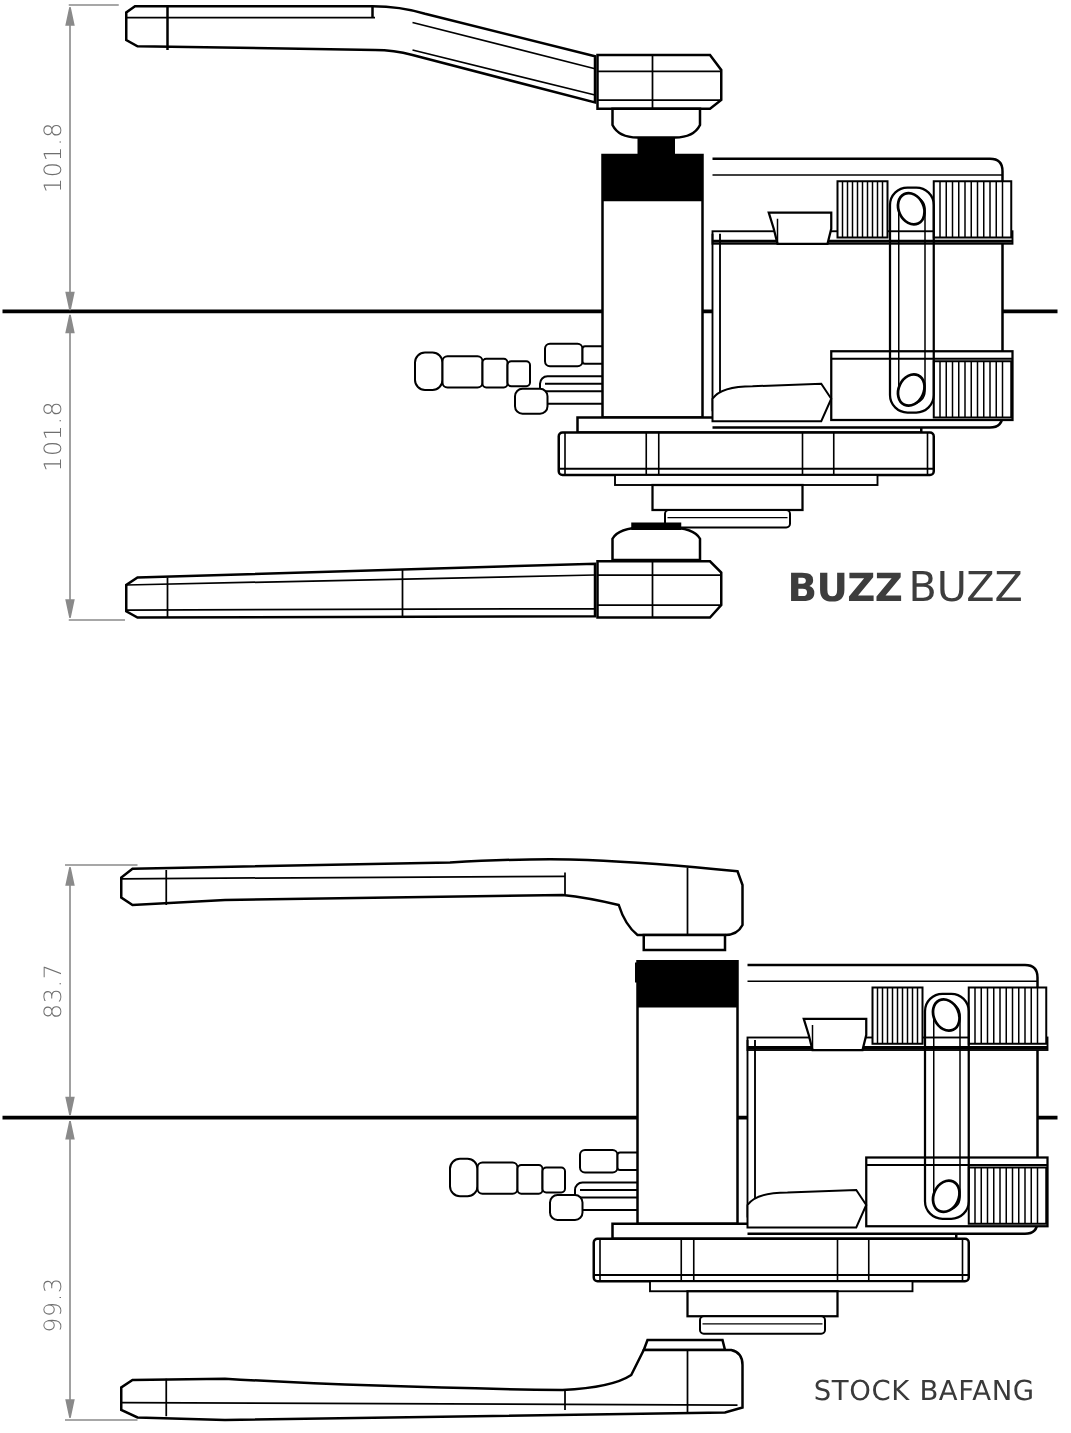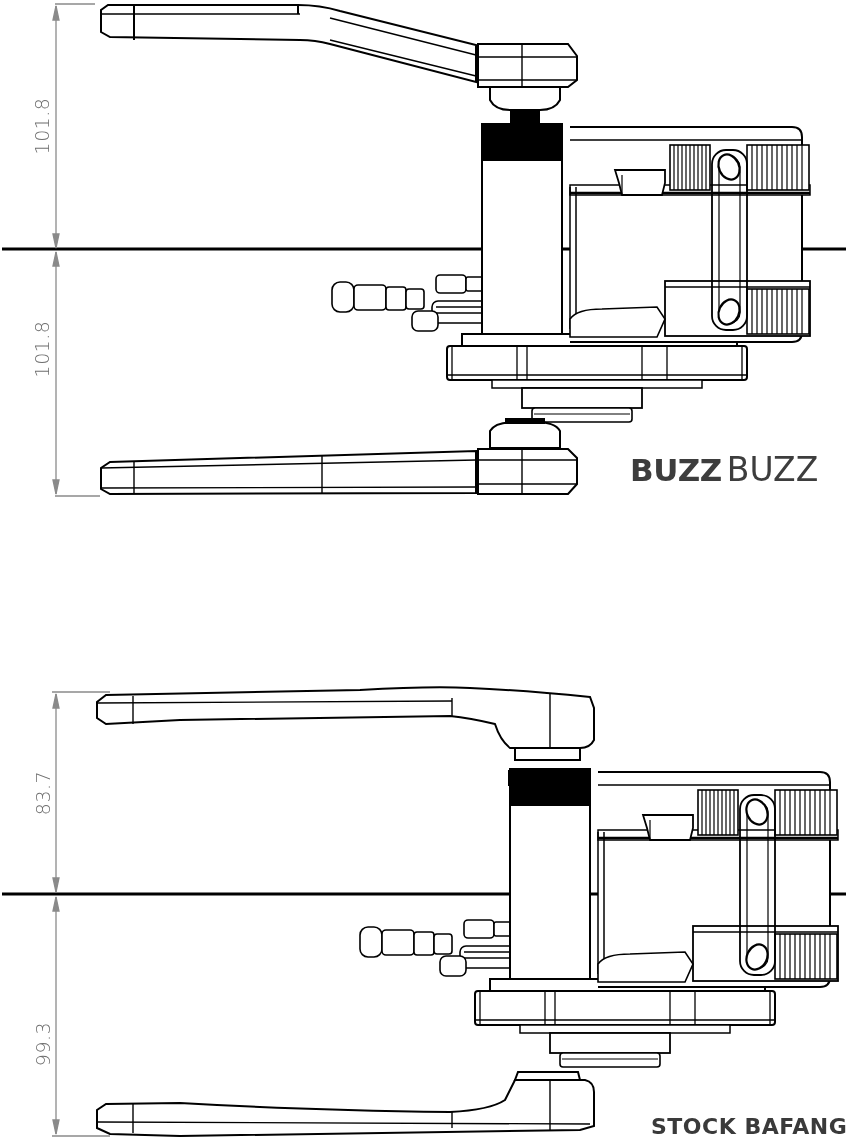--- a/index.html
+++ b/index.html
@@ -2,21 +2,21 @@
 <html><head>
   <meta charset="utf-8">
   <style>
     html, body { margin: 0; padding: 0; background: #ffffff; }
     body { width: 857px; height: 1146px; position: relative; overflow: hidden; font-family: "DejaVu Sans", sans-serif; }
     .drawing { position: absolute; left: 0; top: 0; width: 857px; height: 1146px; }
     .dim-label { position: absolute; font-family: "DejaVu Sans", sans-serif; font-size: 19px; color: #6f6f6f; transform-origin: center center; transform: rotate(-90deg); white-space: nowrap; font-weight: 300; letter-spacing: 0.5px; }
     .brand-label { position: absolute; color: #3d3d3d; white-space: nowrap; }
     .brand-buzz { font-family: "DejaVu Sans", sans-serif; font-weight: bold; font-size: 31px; letter-spacing: -0.5px; }
     .brand-bars { font-family: "DejaVu Sans", sans-serif; font-weight: normal; font-size: 33px; letter-spacing: 0px; }
-    .stock-label { position: absolute; font-family: "DejaVu Sans", sans-serif; font-weight: bold; font-size: 22px; color: #3a3a3a; letter-spacing: 0.5px; white-space: nowrap; margin-top: 13px; }
+    .stock-label { position: absolute; font-family: "DejaVu Sans", sans-serif; font-weight: normal; font-size: 22px; color: #3a3a3a; letter-spacing: 0.5px; white-space: nowrap; }
   </style>
 </head>
 <body>
 
 <svg class="drawing" viewBox="0 0 857 1146" xmlns="http://www.w3.org/2000/svg">
   <defs>
     <marker id="arrowUp" markerWidth="8" markerHeight="14" refX="4" refY="0" orient="auto" markerUnits="userSpaceOnUse">
       <path d="M0,14 L4,0 L8,14 Z" fill="#7a7a7a"></path>
     </marker>
 

